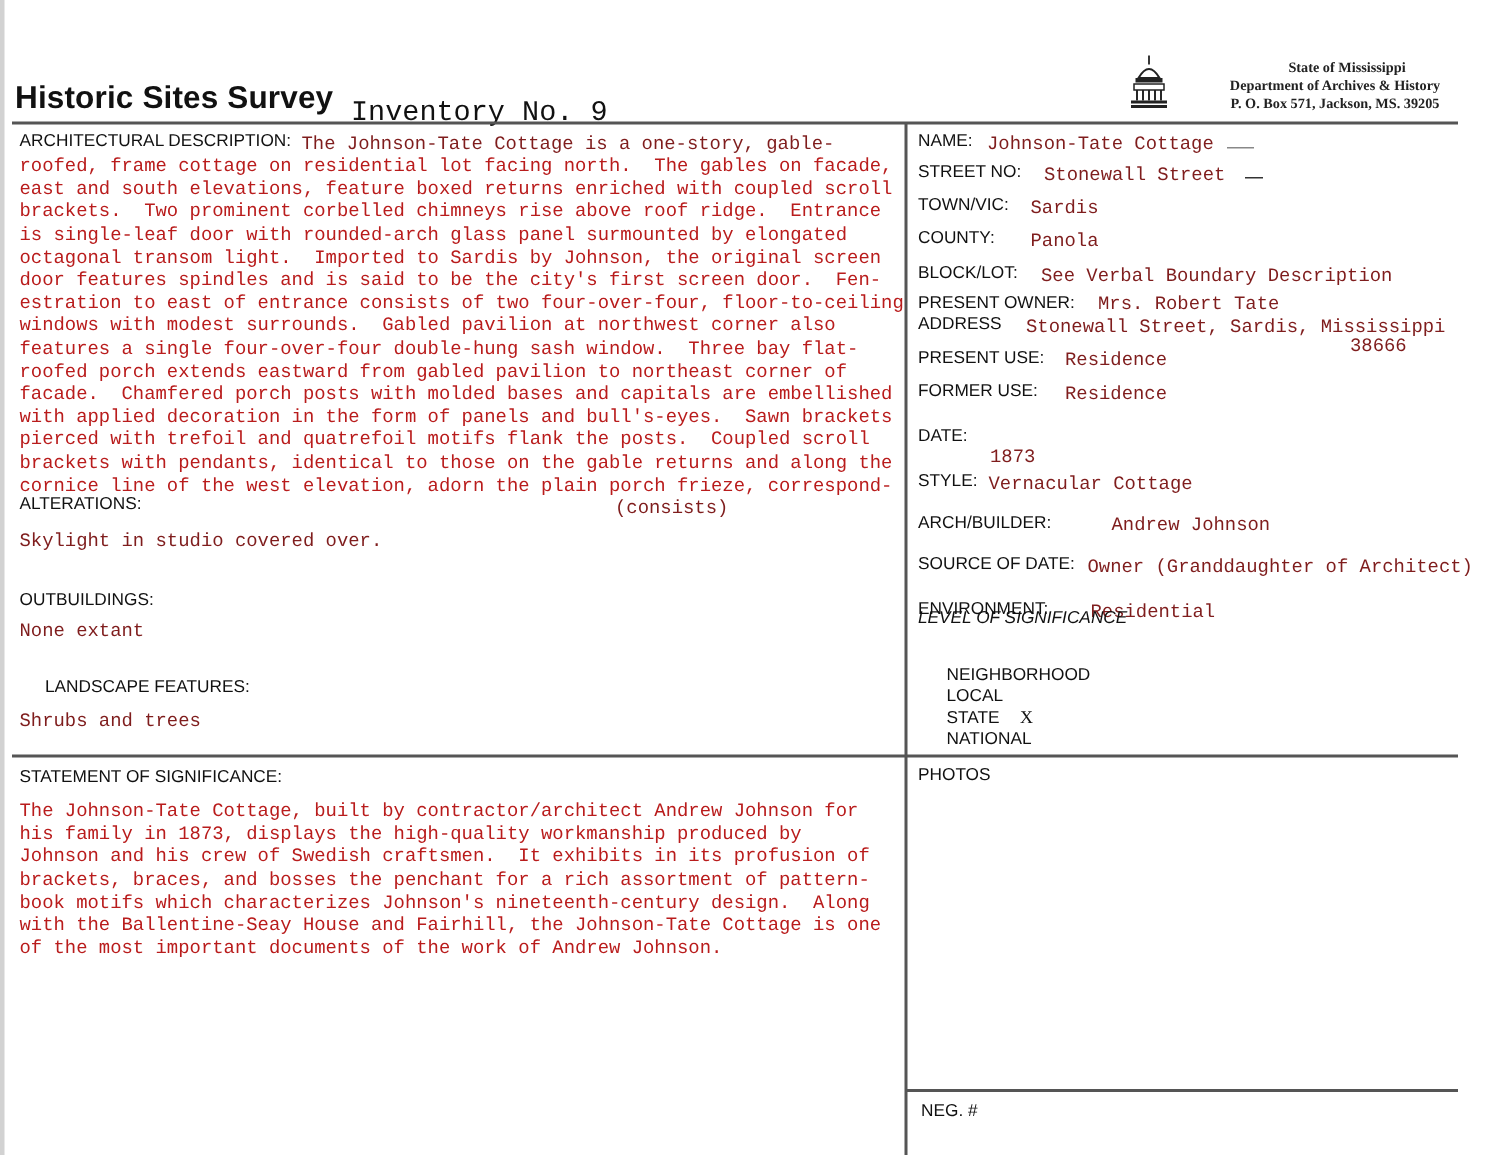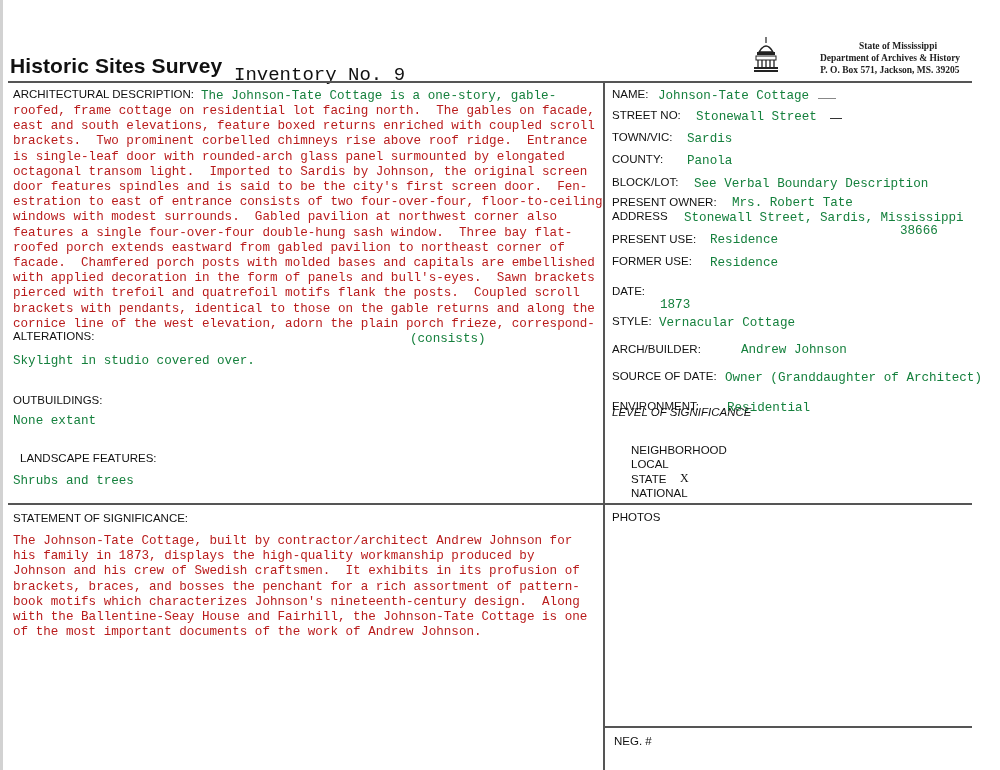--- a/index.html
+++ b/index.html
@@ -36,21 +36,21 @@
 
     .hrule { position: absolute; height: 1.5px; background: #555; }
     .vrule { position: absolute; width: 1.5px; background: #555; }
 
     .label {
       position: absolute; font-size: 11.5px; color: #111;
       font-family: "Liberation Sans", "DejaVu Sans", sans-serif;
       white-space: nowrap;
     }
     .val {
-      position: absolute; font-size: 12.6px; color: #15803d;
+      position: absolute; font-size: 12.6px; color: #7f1d1d;
       font-family: "Liberation Mono", "DejaVu Sans Mono", monospace;
       white-space: nowrap;
     }
     .para {
       position: absolute; font-size: 12.6px; line-height: 15.2px; color: #b91c1c;
       font-family: "Liberation Mono", "DejaVu Sans Mono", monospace;
       white-space: pre;
       margin: 0;
     }
     .lvl-opt { position: absolute; font-size: 11.5px; left: 631px;
@@ -96,21 +96,21 @@
 <div class="val" style="left:201px; top:89px;">The Johnson-Tate Cottage is a one-story, gable-</div>
 <div class="para" id="arch-lines" style="left:13px; top:104px;"><div>roofed, frame cottage on residential lot facing north.  The gables on facade,</div><div>east and south elevations, feature boxed returns enriched with coupled scroll</div><div>brackets.  Two prominent corbelled chimneys rise above roof ridge.  Entrance</div><div>is single-leaf door with rounded-arch glass panel surmounted by elongated</div><div>octagonal transom light.  Imported to Sardis by Johnson, the original screen</div><div>door features spindles and is said to be the city's first screen door.  Fen-</div><div>estration to east of entrance consists of two four-over-four, floor-to-ceiling</div><div>windows with modest surrounds.  Gabled pavilion at northwest corner also</div><div>features a single four-over-four double-hung sash window.  Three bay flat-</div><div>roofed porch extends eastward from gabled pavilion to northeast corner of</div><div>facade.  Chamfered porch posts with molded bases and capitals are embellished</div><div>with applied decoration in the form of panels and bull's-eyes.  Sawn brackets</div><div>pierced with trefoil and quatrefoil motifs flank the posts.  Coupled scroll</div><div>brackets with pendants, identical to those on the gable returns and along the</div><div>cornice line of the west elevation, adorn the plain porch frieze, correspond-</div></div>
 
 <div class="label" style="left:13px; top:330px;text-align:center;">ALTERATIONS:</div>
 <div class="val" style="left:410px; top:332px;">(consists)</div>
 <div class="val" style="left:13px; top:354px;">Skylight in studio covered over.</div>
 
 <div class="label" style="left:13px; top:394px;">OUTBUILDINGS:</div>
 <div class="val" style="left:13px; top:414px;">None extant</div>
 
-<div class="label" style="left:20px; top:452px;">LANDSCAPE FEATURES:</div>
+<div class="label" style="left:30px; top:452px;">LANDSCAPE FEATURES:</div>
 <div class="val" style="left:13px; top:474px;">Shrubs and trees</div>
 
 <div class="label" style="left:13px; top:512px;">STATEMENT OF SIGNIFICANCE:</div>
 <div class="para" id="sig-lines" style="left:13px; top:534px;"><div>The Johnson-Tate Cottage, built by contractor/architect Andrew Johnson for</div><div>his family in 1873, displays the high-quality workmanship produced by</div><div>Johnson and his crew of Swedish craftsmen.  It exhibits in its profusion of</div><div>brackets, braces, and bosses the penchant for a rich assortment of pattern-</div><div>book motifs which characterizes Johnson's nineteenth-century design.  Along</div><div>with the Ballentine-Seay House and Fairhill, the Johnson-Tate Cottage is one</div><div>of the most important documents of the work of Andrew Johnson.</div></div>
 
 <div class="label" style="left:612px; top:88px;">NAME:</div>
 <div class="val" style="left:658px; top:89px;">Johnson-Tate Cottage</div>
 <div class="tick" style="left:818px; top:98px; width:18px;"></div>
 
 <div class="label" style="left:612px; top:109px;">STREET NO:</div>

